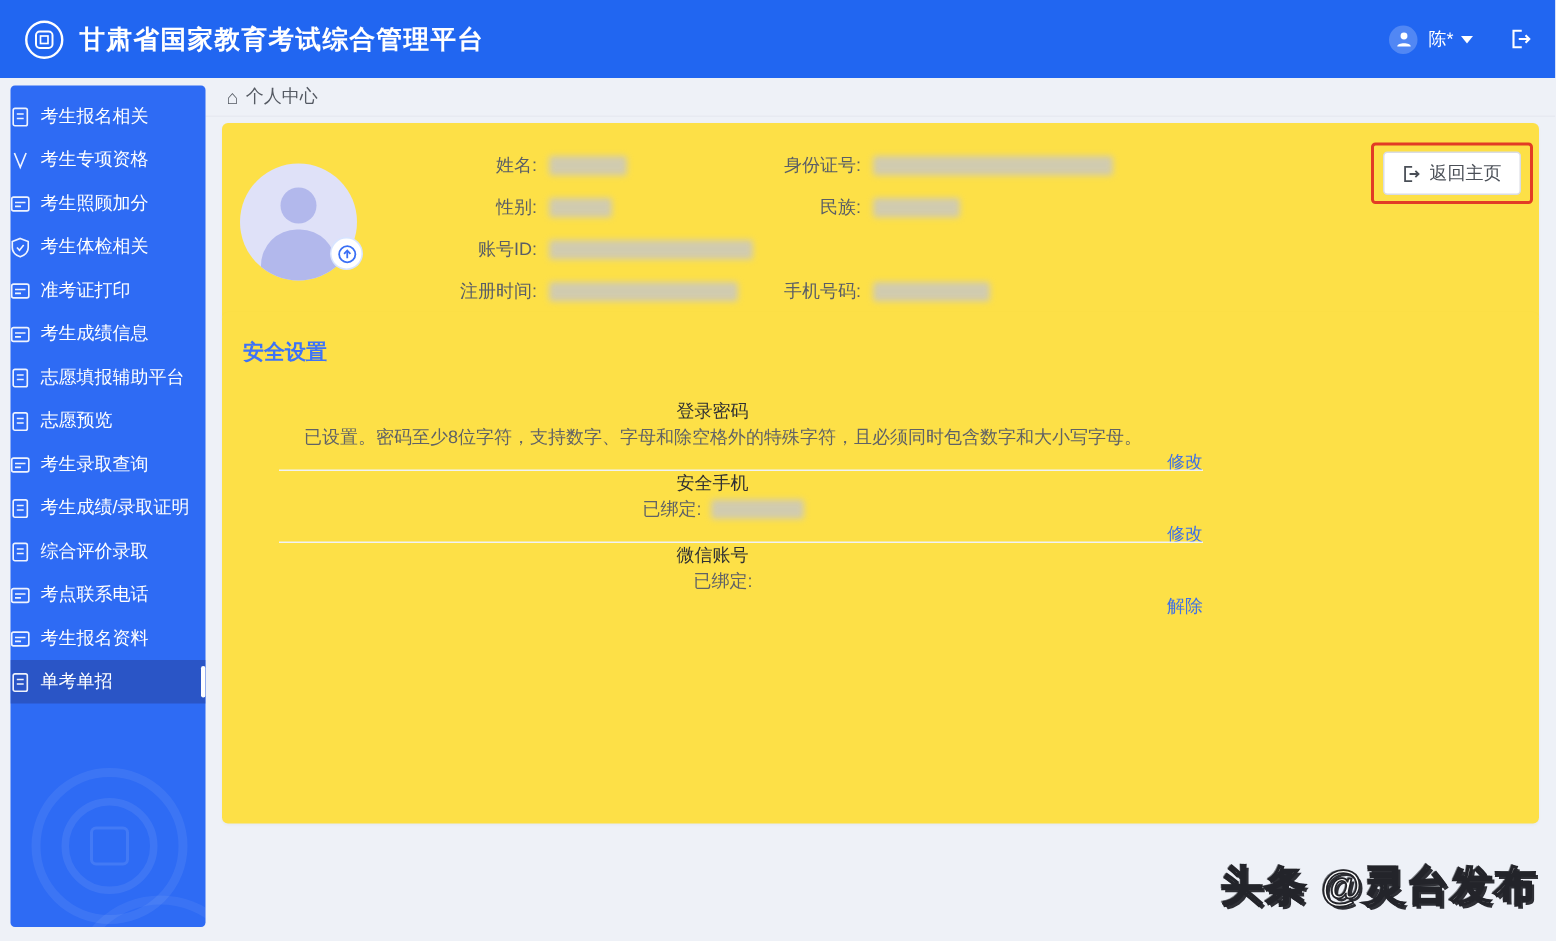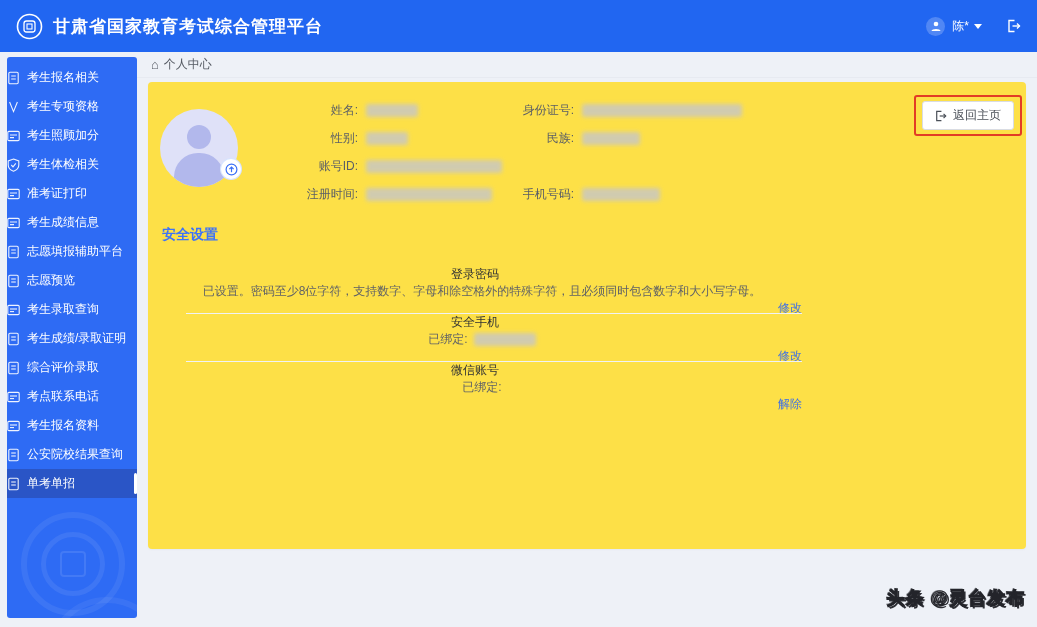--- a/index.html
+++ b/index.html
@@ -73,21 +73,21 @@
   .security-card{position:absolute;left:11px;right:11px;top:156px;height:341px;padding:18px 14px;}
   .sec-title{font-size:14px;color:var(--title-blue);font-weight:bold;}
   .sec-rows{margin-top:22px;width:640px;}
   .sec-row{position:relative;height:48px;display:flex;align-items:center;font-size:12px;flex-direction:column;}
   .sec-row:not(:last-child)::after{content:'';position:absolute;left:24px;right:0;bottom:0;height:1px;background:#f0f2f6;}
   .sec-label{color:#303133;flex:none;margin-right:14px;}
   .sec-desc{color:#606266;display:flex;align-items:center;gap:6px;}
   .sec-action{margin-left:auto;color:var(--link-blue);cursor:pointer;flex:none;}
 
   
-  .watermark{position:absolute;right:12px;bottom:12px;font-size:18px;font-weight:bold;letter-spacing:1px;
+  .watermark{position:absolute;right:12px;bottom:12px;font-size:28px;font-weight:bold;letter-spacing:1px;
     color:#fff;-webkit-text-stroke:1.2px #23242a;
     text-shadow:2px 2px 0 rgba(35,36,42,.95),-1px -1px 0 rgba(35,36,42,.55);z-index:6;}
 
   .svgdefs{position:absolute;width:0;height:0;overflow:hidden;}
 </style>
 </head>
 <body>
 
 <svg class="svgdefs" aria-hidden="true">
   <symbol id="i-doc" viewBox="0 0 13 14">
@@ -213,26 +213,20 @@
             <use href="#i-card"></use>
           </svg>
           <span class="lbl">考点联系电话</span>
         </li>
         <li class="side-item">
           <svg class="icn">
             <use href="#i-card"></use>
           </svg>
           <span class="lbl">考生报名资料</span>
         </li>
-        <li class="side-item">
-          <svg class="icn">
-            <use href="#i-doc"></use>
-          </svg>
-          <span class="lbl">公安院校结果查询</span>
-        </li>
         <li class="side-item active">
           <svg class="icn">
             <use href="#i-doc"></use>
           </svg>
           <span class="lbl">单考单招</span>
         </li>
       </ul>
     <div class="side-wm">
       <div class="c2">
           <div class="c3"></div>

